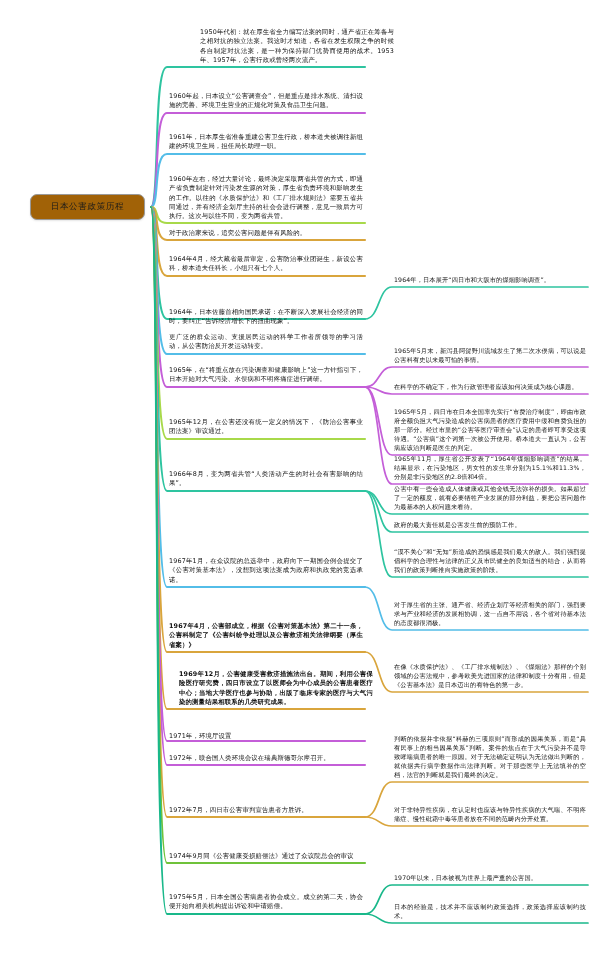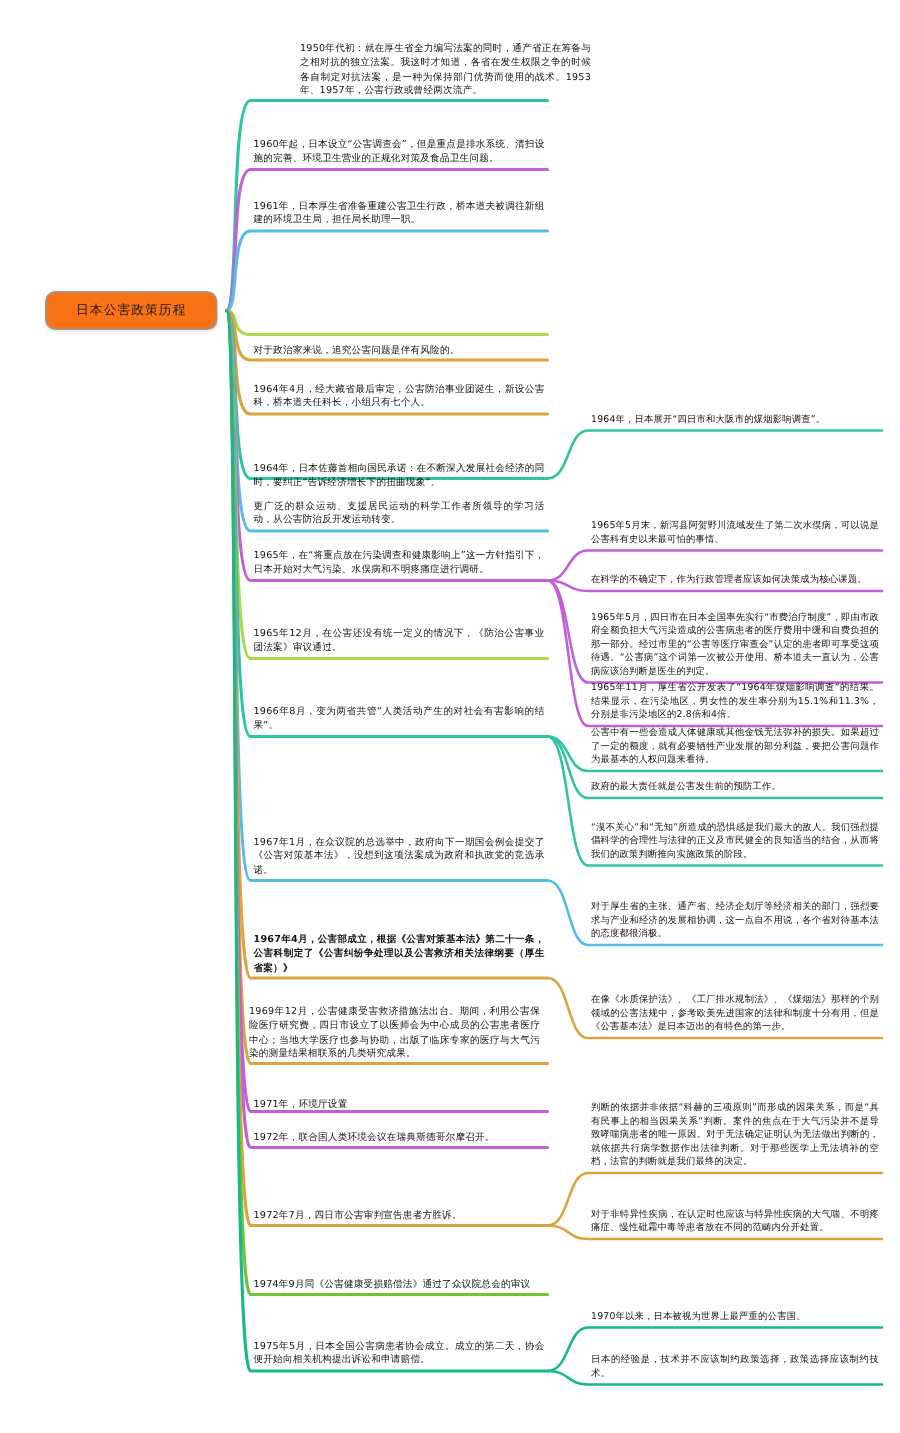--- a/index.html
+++ b/index.html
@@ -9,21 +9,21 @@
     font-family:"DejaVu Sans","Liberation Sans",sans-serif;
     position:relative; overflow:hidden;
   }
   #canvas { position:absolute; inset:0; width:600px; height:955px; }
   #svg-links { position:absolute; left:0; top:0; width:600px; height:955px; pointer-events:none; }
 
   .root-node {
     position:absolute;
     border:1px solid #9a9a9a;
     border-radius:7px;
-    background:#f97316;
+    background:#a16207;
     color:#1a1a1a;
     font-size:8.5px;
     letter-spacing:.7px;
     display:flex; align-items:center; justify-content:center;
     box-shadow:0 1px 2px rgba(0,0,0,.10);
     white-space:nowrap;
     z-index:5;
   }
 
   .node {
@@ -82,20 +82,23 @@
   </div>
 <div class="node" style="left: 167px; top: 28px; width: 198px; margin-left: 31px;">
       <span class="txt">1950年代初：就在厚生省全力编写法案的同时，通产省正在筹备与之相对抗的独立法案。我这时才知道，各省在发生权限之争的时候各自制定对抗法案，是一种为保持部门优势而使用的战术。1953年、1957年，公害行政或曾经两次流产。</span>
     </div>
     <div class="node" style="left: 167px; top: 92px; width: 198px;">
       <span class="txt">1960年起，日本设立“公害调查会”，但是重点是排水系统、清扫设施的完善、环境卫生营业的正规化对策及食品卫生问题。</span>
     </div>
     <div class="node" style="left: 167px; top: 133px; width: 198px;">
       <span class="txt">1961年，日本厚生省准备重建公害卫生行政，桥本道夫被调往新组建的环境卫生局，担任局长助理一职。</span>
     </div>
+    <div class="node" style="left: 167px; top: 175px; width: 198px;">
+      <span class="txt">1960年左右，经过大量讨论，最终决定采取两省共管的方式，即通产省负责制定针对污染发生源的对策，厚生省负责环境和影响发生的工作。以往的《水质保护法》和《工厂排水规则法》需要五省共同通过，并有经济企划厅主持的社会会进行调整，意见一致后方可执行。这次与以往不同，变为两省共管。</span>
+    </div>
     <div class="node" style="left: 167px; top: 229px; width: 198px;">
       <span class="txt">对于政治家来说，追究公害问题是伴有风险的。</span>
     </div>
     <div class="node" style="left: 167px; top: 255px; width: 198px;">
       <span class="txt">1964年4月，经大藏省最后审定，公害防治事业团诞生，新设公害科，桥本道夫任科长，小组只有七个人。</span>
     </div>
     <div class="node" style="left: 167px; top: 308px; width: 198px;">
       <span class="txt">1964年，日本佐藤首相向国民承诺：在不断深入发展社会经济的同时，要纠正“告诉经济增长下的扭曲现象”。</span>
     </div>
     <div class="node sub" style="left: 392px; top: 276px; width: 196px;">
@@ -139,21 +142,21 @@
     </div>
     <div class="node sub" style="left: 392px; top: 601px; width: 196px;">
       <span class="txt">对于厚生省的主张、通产省、经济企划厅等经济相关的部门，强烈要求与产业和经济的发展相协调，这一点自不用说，各个省对待基本法的态度都很消极。</span>
     </div>
     <div class="node" style="left: 167px; top: 622px; width: 198px; font-weight: bold;">
       <span class="txt">1967年4月，公害部成立，根据《公害对策基本法》第二十一条，公害科制定了《公害纠纷争处理以及公害救济相关法律纲要（厚生省案）》</span>
     </div>
     <div class="node sub" style="left: 392px; top: 663px; width: 196px;">
       <span class="txt">在像《水质保护法》、《工厂排水规制法》、《煤烟法》那样的个别领域的公害法规中，参考欧美先进国家的法律和制度十分有用，但是《公害基本法》是日本迈出的有特色的第一步。</span>
     </div>
-    <div class="node" style="left: 164px; top: 670px; width: 198px;">
+    <div class="node" style="left: 177px; top: 670px; width: 198px; font-weight: bold;">
       <span class="txt">1969年12月，公害健康受害救济措施法出台。期间，利用公害保险医疗研究费，四日市设立了以医师会为中心成员的公害患者医疗中心；当地大学医疗也参与协助，出版了临床专家的医疗与大气污染的测量结果相联系的几类研究成果。</span>
     </div>
     <div class="node" style="left: 167px; top: 732px; width: 198px;">
       <span class="txt">1971年，环境厅设置</span>
     </div>
     <div class="node" style="left: 167px; top: 754px; width: 198px;">
       <span class="txt">1972年，联合国人类环境会议在瑞典斯德哥尔摩召开。</span>
     </div>
     <div class="node" style="left: 167px; top: 806px; width: 198px;">
       <span class="txt">1972年7月，四日市公害审判宣告患者方胜诉。</span>

